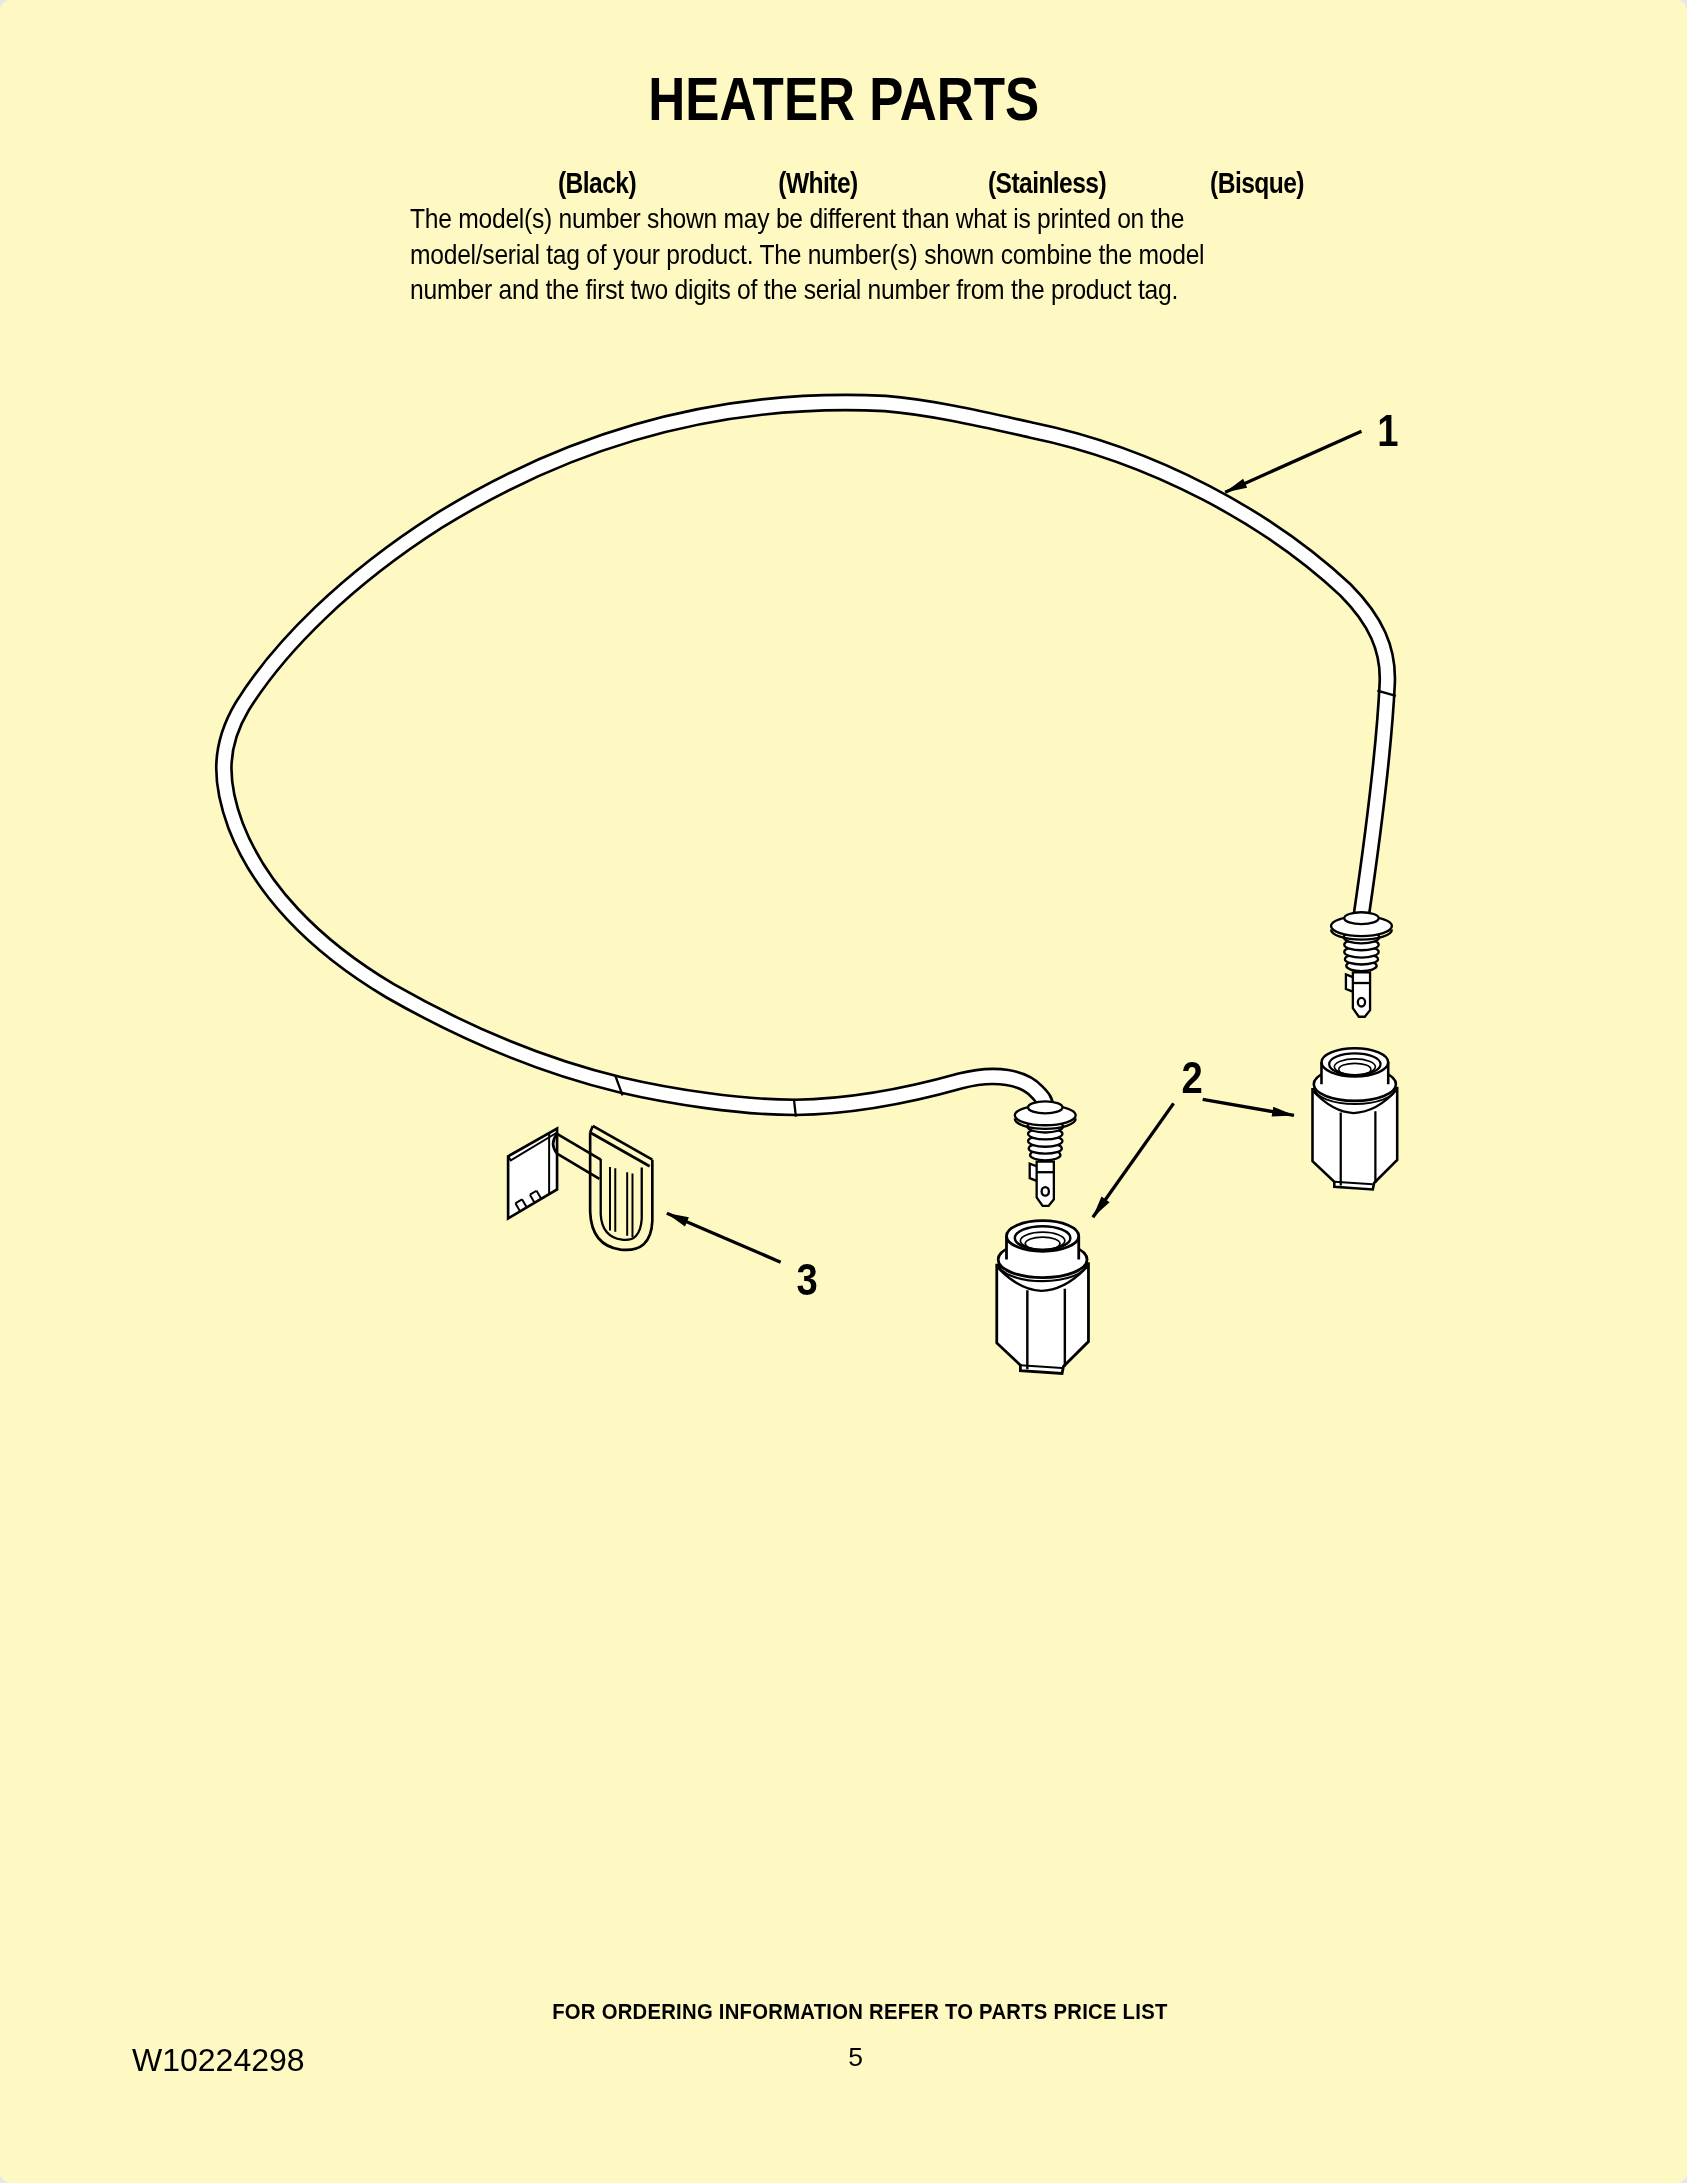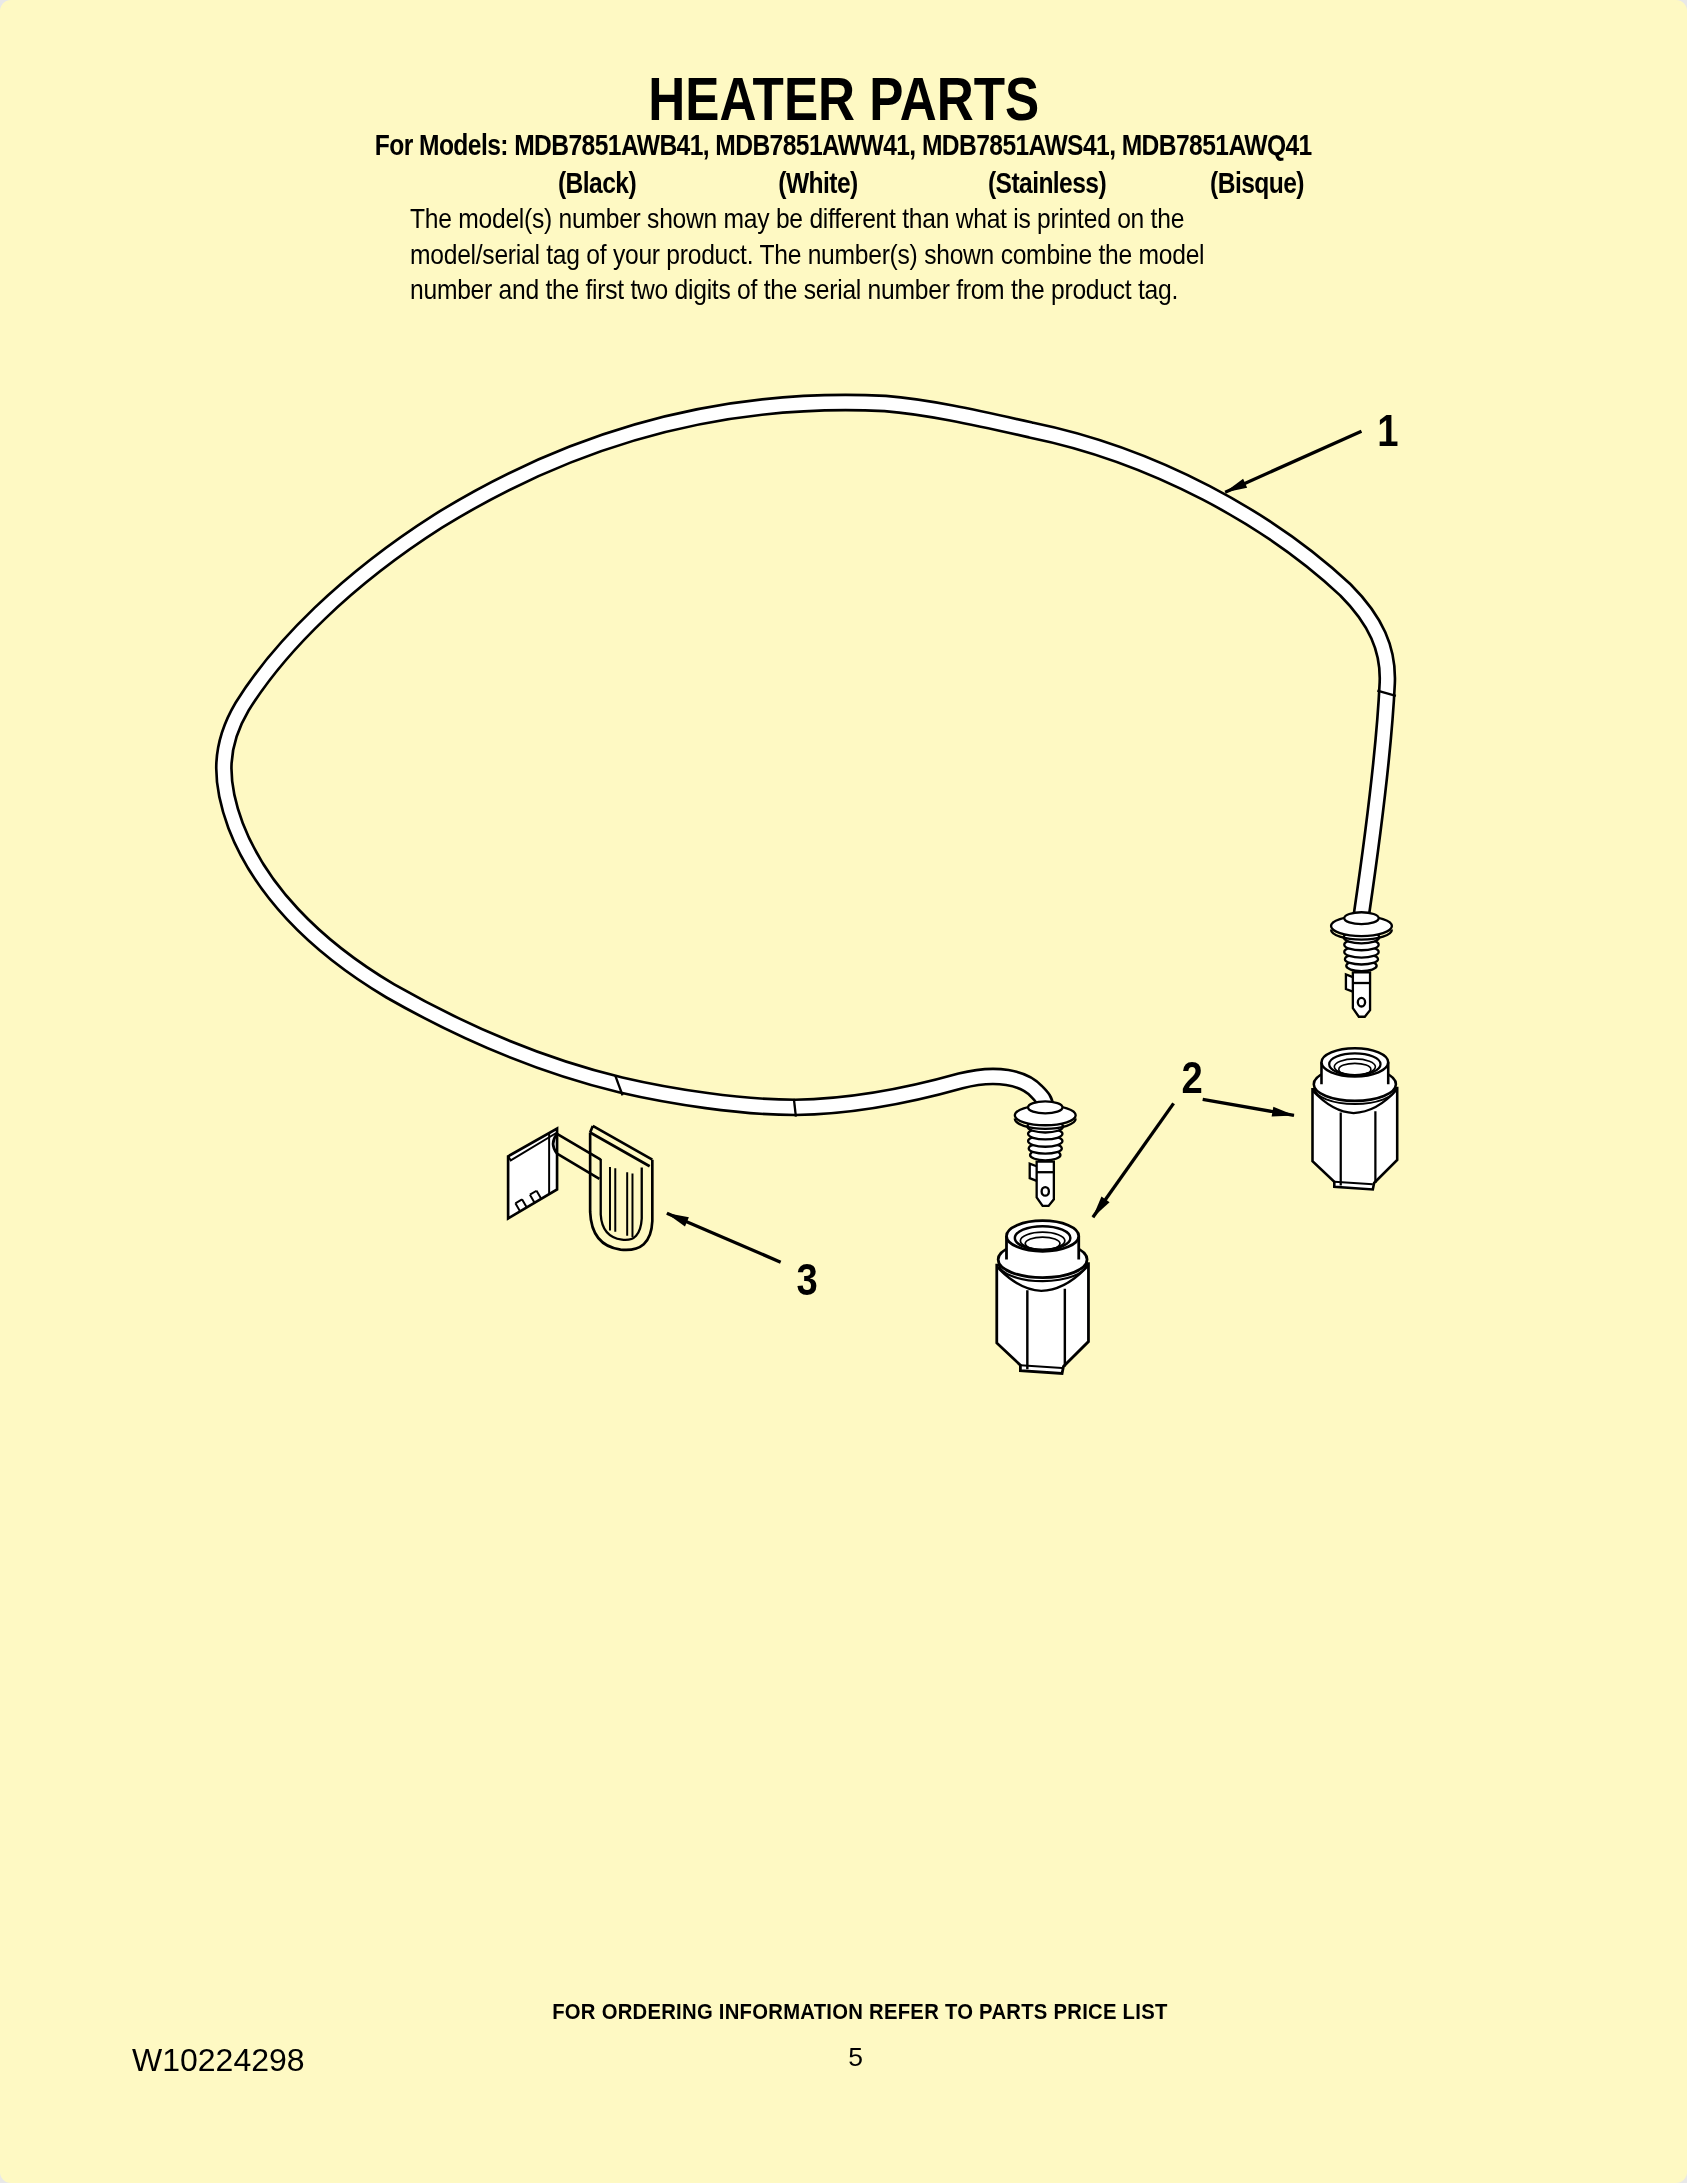--- a/index.html
+++ b/index.html
@@ -32,23 +32,20 @@
 </style>
 </head>
 <body>
 
 <div class="page">
 
   <div class="hdr-line title">
     <span>HEATER PARTS</span>
   </div>
 
-  <div class="hdr-line models">
-    <span>For Models: MDB7851AWB41, MDB7851AWW41, MDB7851AWS41, MDB7851AWQ41</span>
-  </div>
 
   <div class="finish" style="left:597px">(Black)</div>
   <div class="finish" style="left:818px">(White)</div>
   <div class="finish" style="left:1047px">(Stainless)</div>
   <div class="finish" style="left:1257px">(Bisque)</div>
 
   <div class="note-line note-1">The model(s) number shown may be different than what is printed on the</div>
   <div class="note-line note-2">model/serial tag of your product. The number(s) shown combine the model</div>
   <div class="note-line note-3">number and the first two digits of the serial number from the product tag.</div>
 

